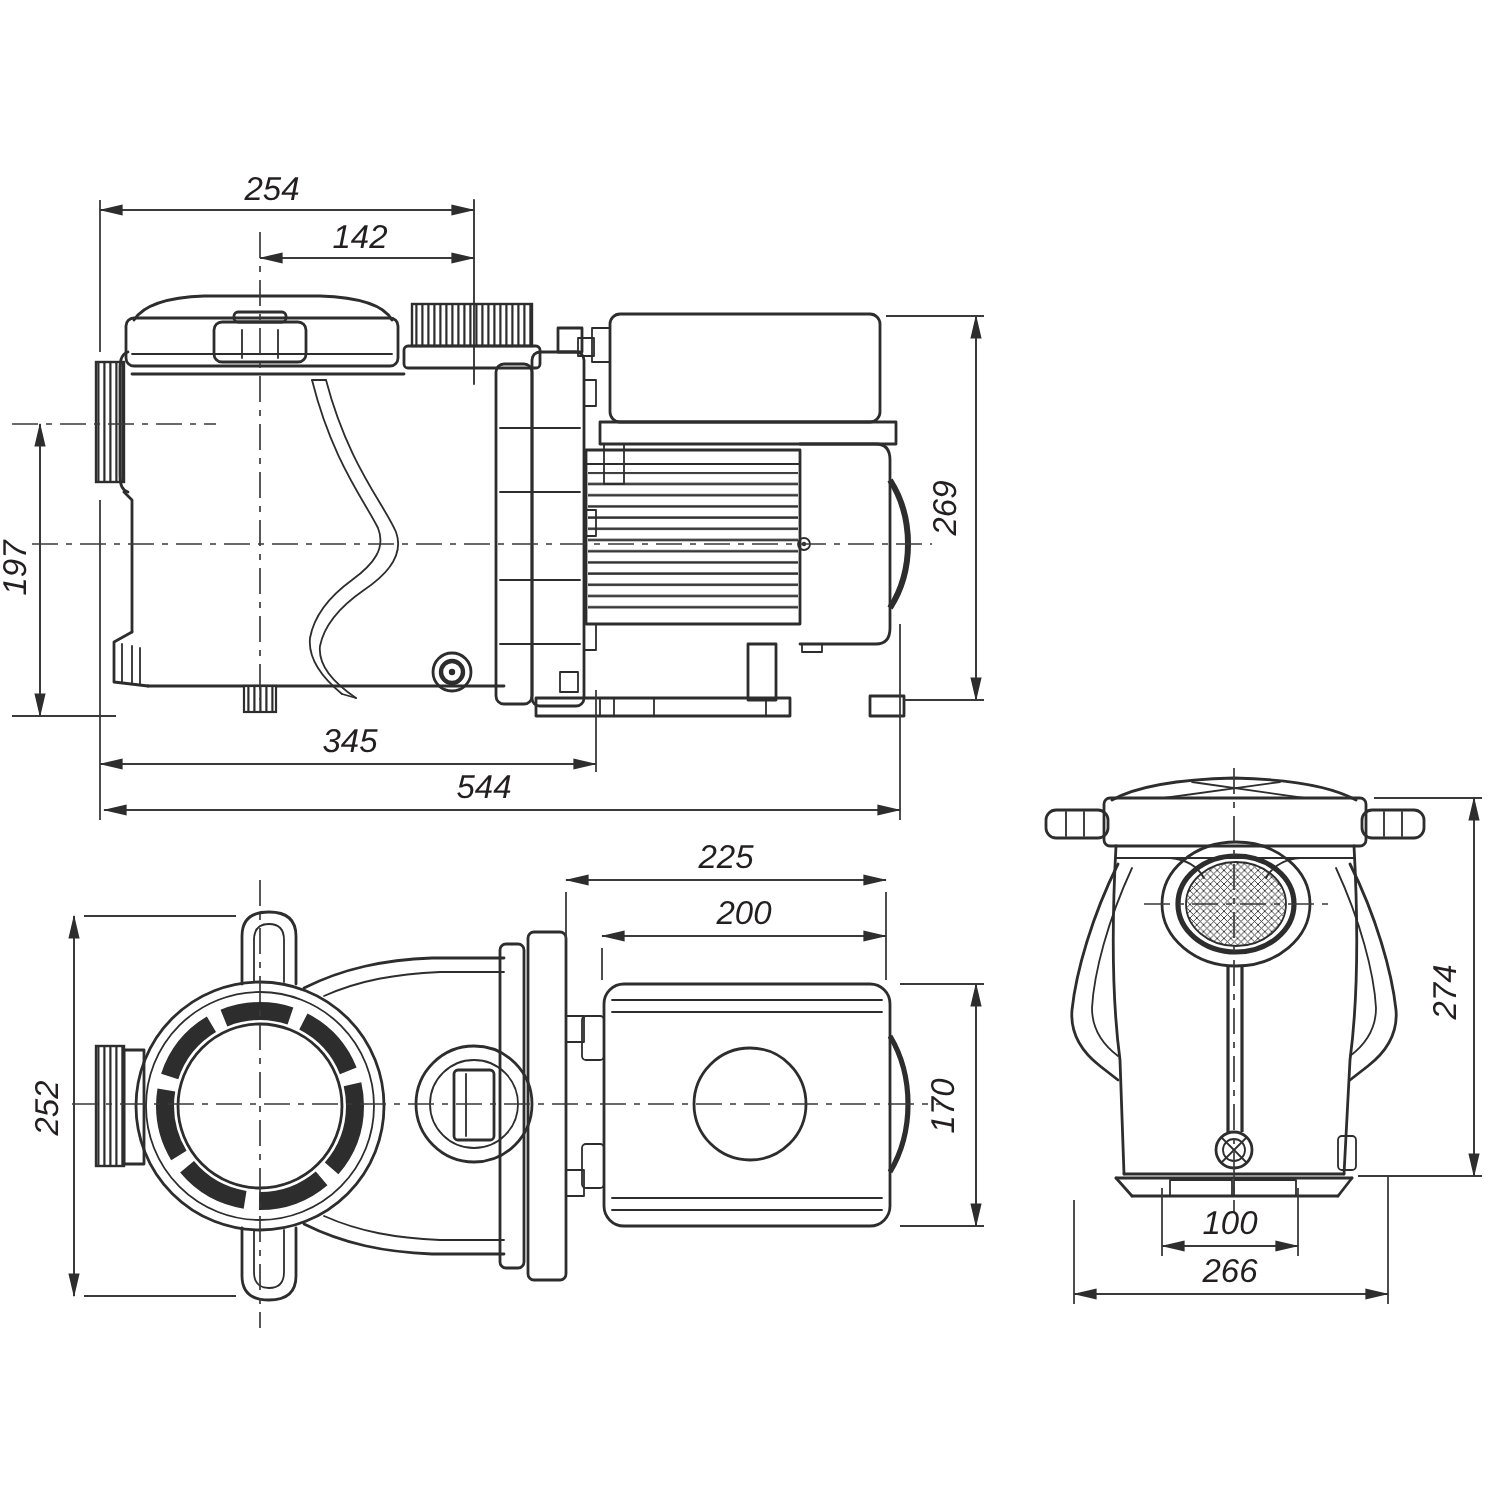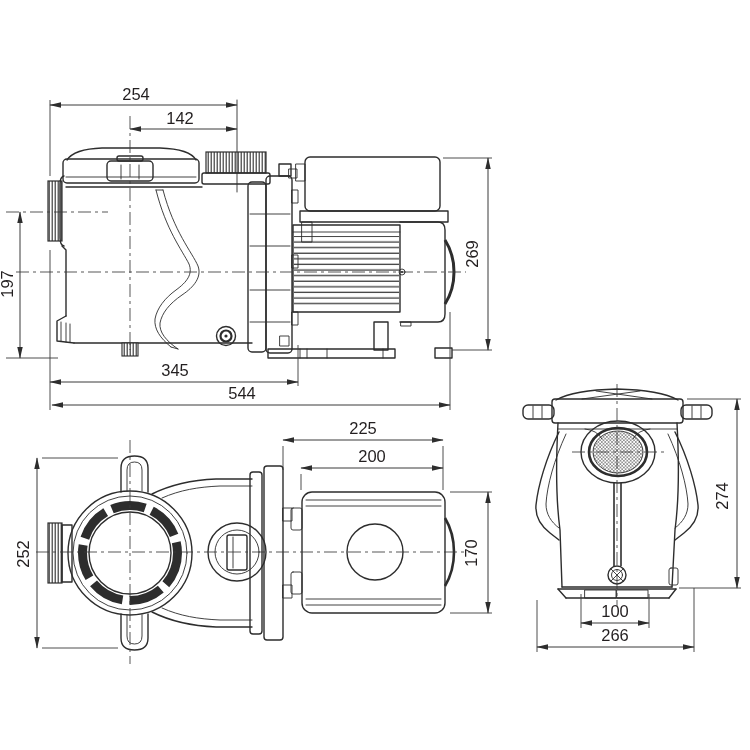--- a/index.html
+++ b/index.html
@@ -1,16 +1,16 @@
 <!DOCTYPE html>
 <html><head>
 <meta charset="utf-8">
 <style>
   html,body{margin:0;padding:0;background:#ffffff;}
-  .canvas{width:750px;height:750px;background:#ffffff;position:relative;overflow:hidden;}
+  .canvas{width:750px;height:750px;background:#ffffff;position:relative;overflow:hidden;font-style:italic;}
   svg{display:block;}
   .ln{fill:none;stroke:#2d2d2d;stroke-width:1.4;stroke-linecap:round;stroke-linejoin:round;}
   .thin{fill:none;stroke:#2d2d2d;stroke-width:0.9;stroke-linecap:round;stroke-linejoin:round;}
   .cl{fill:none;stroke:#3a3a3a;stroke-width:0.85;stroke-dasharray:13 4 3 4;}
   .dim{fill:none;stroke:#3a3a3a;stroke-width:1;}
   .ext{fill:none;stroke:#3a3a3a;stroke-width:0.9;}
   .dark{fill:#2d2d2d;stroke:none;}
   .dtxt{font-family:"Liberation Sans",sans-serif;font-size:16.5px;fill:#231f20;text-anchor:middle;}
 </style>
 </head>

